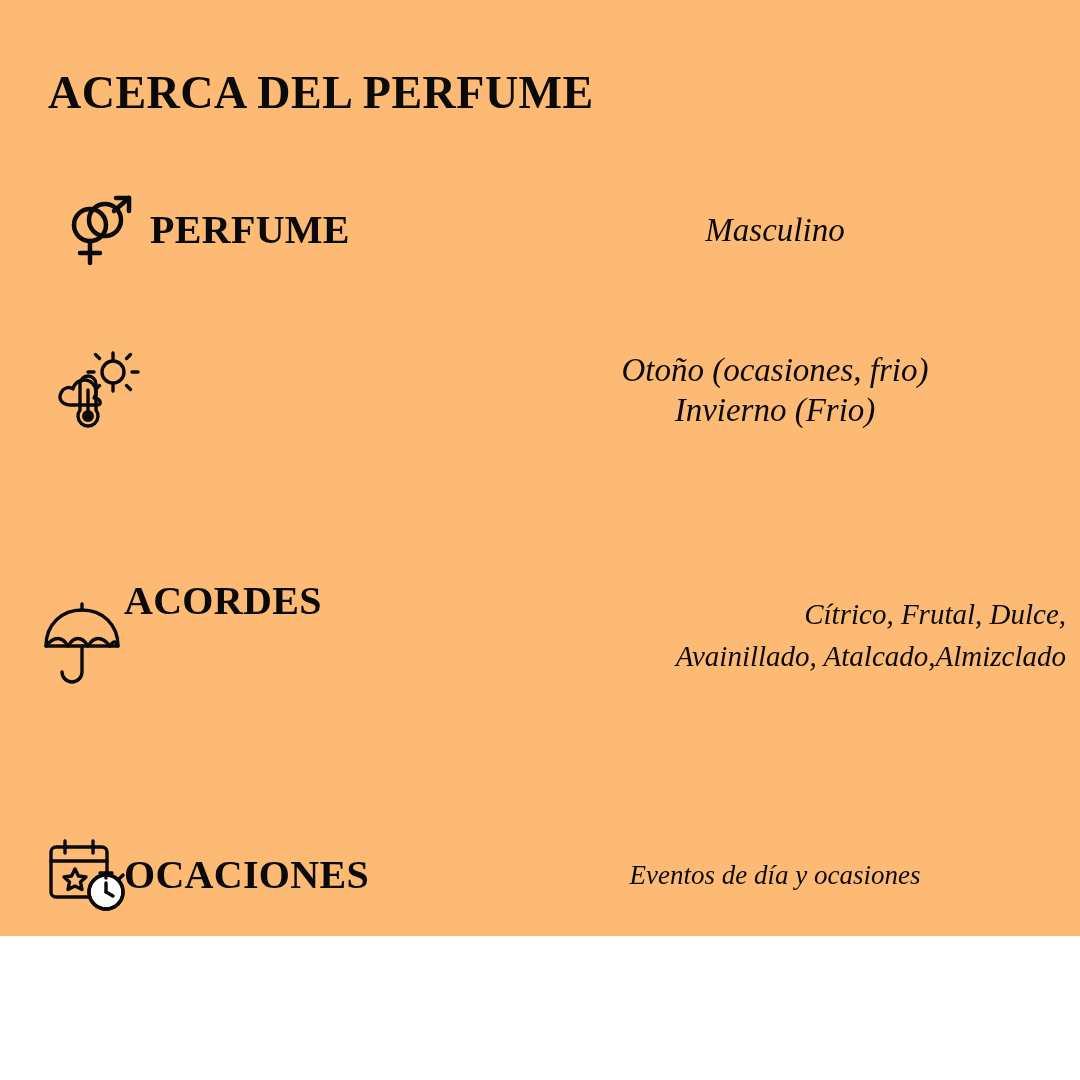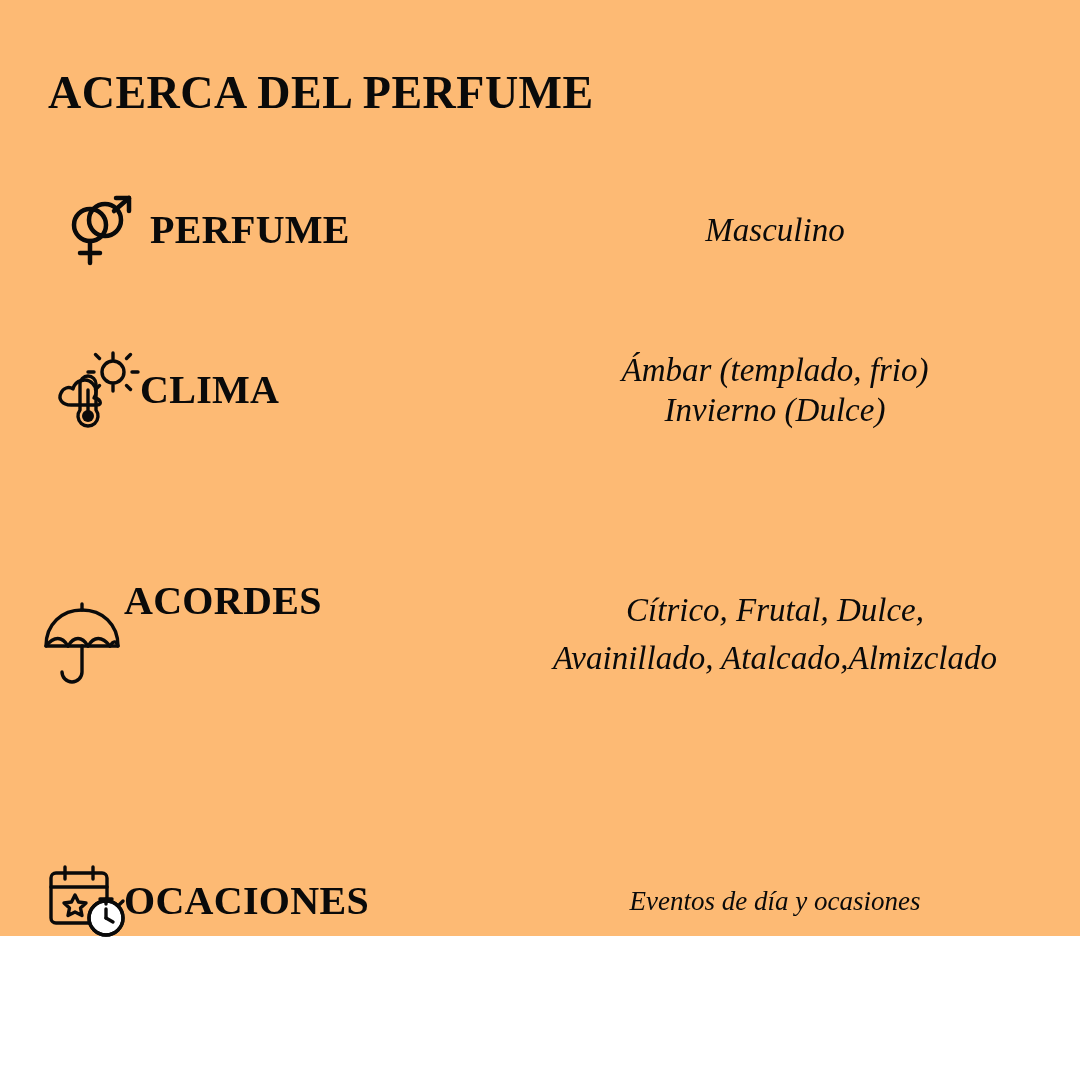--- a/index.html
+++ b/index.html
@@ -70,25 +70,25 @@
     line-height: 1.22;
     padding: 0 14px;
     font-style: italic;
   }
   .value-col .line { display: block; white-space: nowrap; }
 
   
   #row-genero   { top: 170px; height: 120px; }
   #row-clima    { top: 305px; height: 170px; }
   #row-acordes  { top: 520px; height: 230px; }
-  #row-ocasiones{ top: 816px; height: 170px; }
+  #row-ocasiones{ top: 790px; height: 170px; }
 
   #row-genero .value-col { font-size: 33px; }
   #row-clima .value-col { font-size: 33px; }
-  #row-acordes .value-col { font-size: 33px; line-height: 1.45; }
+  #row-acordes .value-col { font-size: 29px; line-height: 1.45; text-align: right; }
   #row-ocasiones .value-col { font-size: 27px; line-height: 1.35; }
 
   #row-acordes .label-col { padding-left: 36px; align-items: flex-start; }
   #row-acordes .icon-box { padding-top: 22px; }
   #row-ocasiones .label-col { padding-left: 42px; }
   #row-ocasiones .label-text { margin-left: -10px; }
   #row-clima .label-text { margin-left: -4px; }
   #row-genero .label-text { margin-left: 6px; }
 </style>
 </head>
@@ -129,25 +129,24 @@
           <line x1="71.5" y1="8.5" x2="75.5" y2="4.5"></line>
           <line x1="40.5" y1="39.5" x2="44.5" y2="35.5"></line>
           <line x1="71.5" y1="35.5" x2="75.5" y2="39.5"></line>
           <line x1="40.5" y1="4.5" x2="44.5" y2="8.5"></line>
           <path d="M16 55 C7 55 3 49 6 43 C8 38 14 36 18 39 C20 30 32 27 38 34 C42 38 42 44 39 48 C45 48 48 55 42 55 Z"></path>
           <path d="M25 34 a8 8 0 0 1 16 0 v26 a10 10 0 1 1 -16 0 z"></path>
           <circle cx="33" cy="66" r="6" fill="#0a0a0a" stroke="none"></circle>
           <line x1="33" y1="40" x2="33" y2="62"></line>
         </svg>
       </div>
-      <div class="label-text">CLIMA</div>
     </div>
     <div class="value-col">
-      <span class="line">Ámbar (templado, frio)</span>
-      <span class="line">Invierno (Dulce)</span>
+      <span class="line">Otoño (ocasiones, frio)</span>
+      <span class="line">Invierno (Frio)</span>
     </div>
   </div>
 
   <div class="row" id="row-acordes">
     <div class="label-col">
       <div class="icon-box">
         <svg width="84" height="88" viewBox="0 0 84 88" fill="none" stroke="#0a0a0a" stroke-width="3.4" stroke-linecap="round" stroke-linejoin="round">
           <path d="M6 44 C6 22 22 8 42 8 C62 8 78 22 78 44 Z"></path>
           <path d="M6 44 C14 34 22 34 28 44"></path>
           <path d="M28 44 C34 34 42 34 48 44"></path>

